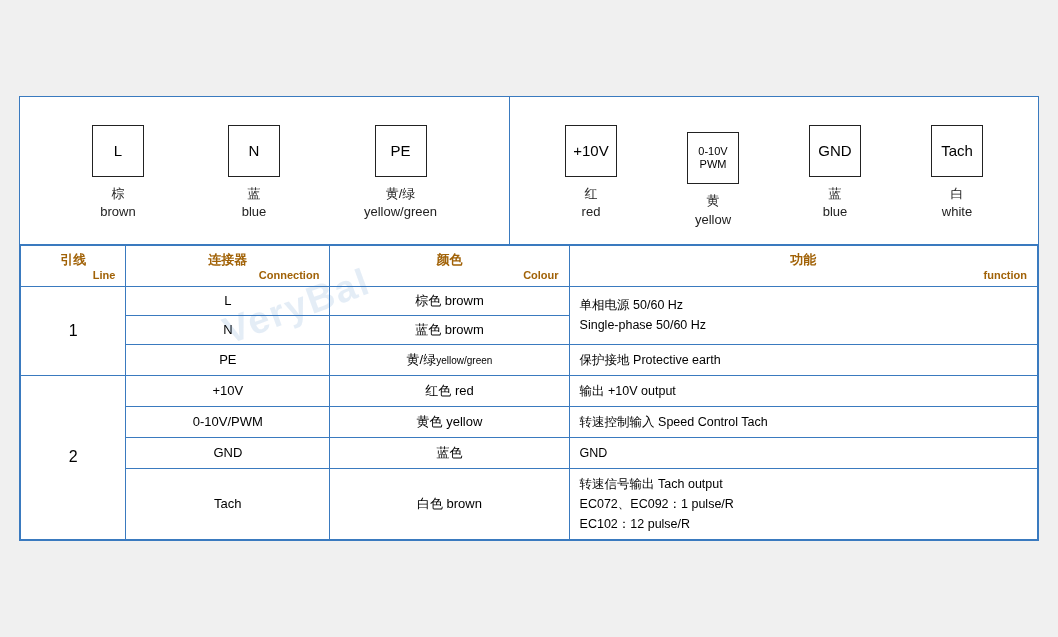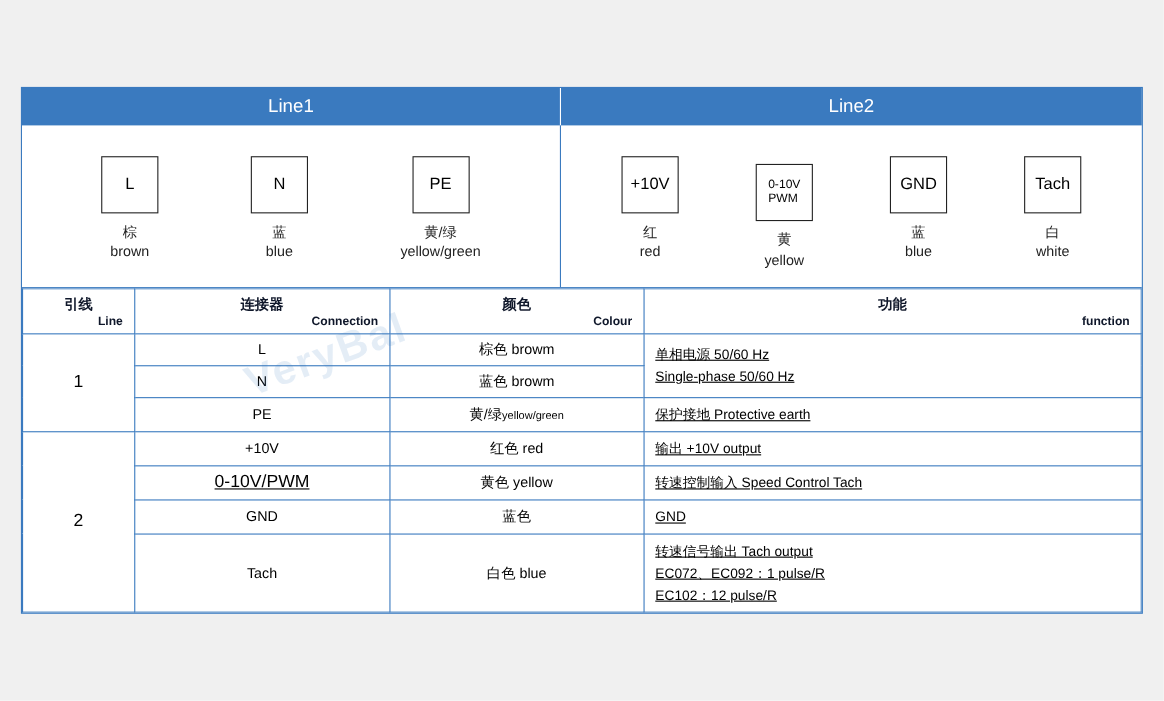--- a/index.html
+++ b/index.html
@@ -69,41 +69,42 @@
       display: flex;
       align-items: center;
       justify-content: center;
       font-size: 15px;
       font-family: Arial, sans-serif;
       background: #fff;
     }
     .connector-box.small-text {
       font-size: 11px;
       line-height: 1.2;
+      text-align: center;
       margin-top: 15px;
     }
     .connector-label {
       text-align: center;
       font-size: 13px;
       color: #222;
       line-height: 1.4;
     }
     table {
       width: 100%;
       border-collapse: collapse;
       font-size: 13px;
     }
     th, td {
       border: 1px solid #3a7abf;
       padding: 5px 10px;
       vertical-align: middle;
     }
     
     .th-line {
-      color: #0f172a;
+      color: #a16207;
       font-weight: bold;
       font-size: 13px;
       background: #fff;
       margin-top: 29px;
     }
     .th-line .zh {
       display: block;
       font-size: 13px;
     }
     .th-line .en {
@@ -111,21 +112,20 @@
       font-size: 11px;
       text-align: right;
     }
     .center { text-align: center; }
     td.connector-td {
       text-align: center;
     }
     td.function-td {
       font-size: 12.5px;
       line-height: 1.6;
-      text-decoration: underline;
     }
     .line-num-cell {
       text-align: center;
       font-size: 16px;
       vertical-align: middle;
     }
     
     .watermark {
       position: absolute;
       pointer-events: none;
@@ -145,24 +145,20 @@
     .colour-td {
       text-align: center;
       margin-top: 44px;
     }
   </style>
 </head>
 <body>
 
 <div class="main-container">
 
-  <div class="header-row">
-    <div class="header-line1">Line1</div>
-    <div class="header-line2">Line2</div>
-  </div>
 
   <div class="diagram-row">
 
     <div class="diagram-line1">
       <div class="connector-item">
         <div class="connector-box">L</div>
         <div class="connector-label">棕<br>brown</div>
       </div>
       <div class="connector-item">
         <div class="connector-box">N</div>
@@ -238,32 +234,32 @@
           <td class="function-td">保护接地 Protective earth</td>
         </tr>
 
         <tr>
           <td class="line-num-cell" rowspan="4">2</td>
           <td class="connector-td">+10V</td>
           <td class="colour-td">红色 red</td>
           <td class="function-td">输出 +10V output</td>
         </tr>
         <tr>
-          <td class="connector-td" style="font-size:16px;text-decoration:underline;">0-10V/PWM</td>
+          <td class="connector-td" style="font-size:13px;">0-10V/PWM</td>
           <td class="colour-td">黄色 yellow</td>
           <td class="function-td">转速控制输入 Speed Control Tach</td>
         </tr>
         <tr>
           <td class="connector-td">GND</td>
           <td class="colour-td">蓝色</td>
           <td class="function-td">GND</td>
         </tr>
         <tr>
           <td class="connector-td">Tach</td>
-          <td class="colour-td">白色 blue</td>
+          <td class="colour-td">白色 brown</td>
           <td class="function-td">
             转速信号输出 Tach output<br>
             EC072、EC092：1 pulse/R<br>
             EC102：12 pulse/R
           </td>
         </tr>
       </tbody>
     </table>
   </div>
 </div>

